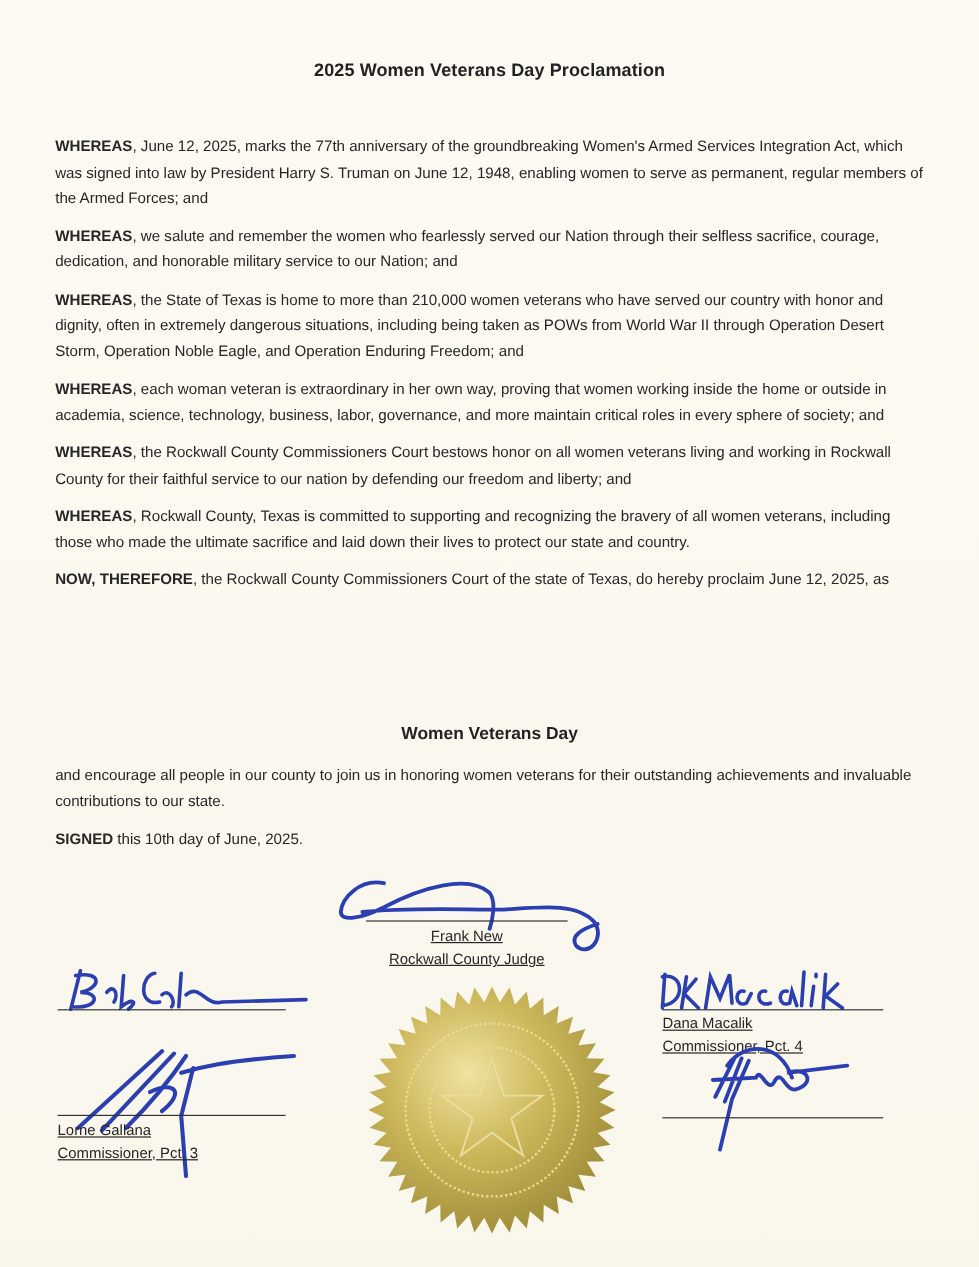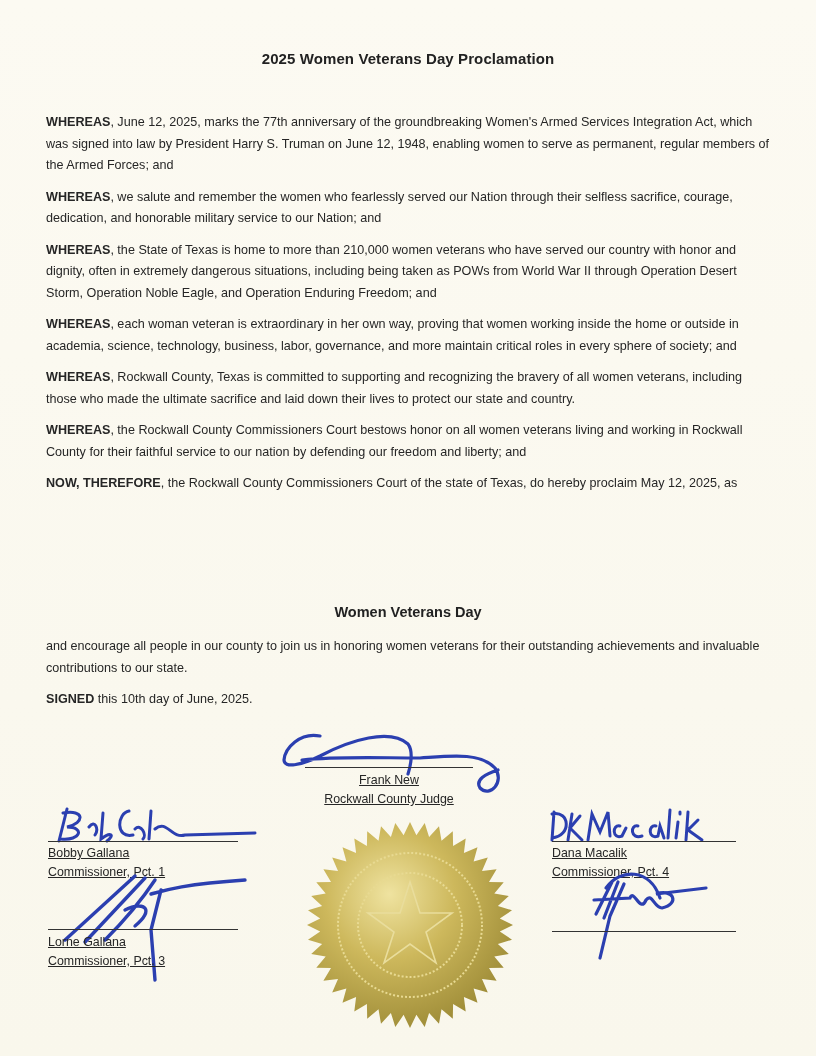--- a/index.html
+++ b/index.html
@@ -36,23 +36,23 @@
 
 <div class="page">
 
   <div class="title">2025 Women Veterans Day Proclamation</div>
 
   <div class="body-text" style="top:112px">
     <p><b>WHEREAS</b><span>, June 12, 2025, marks the 77th anniversary of the groundbreaking Women's Armed Services Integration Act, which was signed into law by President Harry S. Truman on June 12, 1948, enabling women to serve as permanent, regular members of the Armed Forces; and</span></p>
     <p><b>WHEREAS</b><span>, we salute and remember the women who fearlessly served our Nation through their selfless sacrifice, courage, dedication, and honorable military service to our Nation; and</span></p>
     <p><b>WHEREAS</b><span>, the State of Texas is home to more than 210,000 women veterans who have served our country with honor and dignity, often in extremely dangerous situations, including being taken as POWs from World War II through Operation Desert Storm, Operation Noble Eagle, and Operation Enduring Freedom; and</span></p>
     <p><b>WHEREAS</b><span>, each woman veteran is extraordinary in her own way, proving that women working inside the home or outside in academia, science, technology, business, labor, governance, and more maintain critical roles in every sphere of society; and</span></p>
+    <p><b>WHEREAS</b><span>, the Rockwall County Commissioners Court bestows honor on all women veterans living and working in Rockwall County for their faithful service to our nation by defending our freedom and liberty; and</span></p>
     <p><b>WHEREAS</b><span>, Rockwall County, Texas is committed to supporting and recognizing the bravery of all women veterans, including those who made the ultimate sacrifice and laid down their lives to protect our state and country.</span></p>
-    <p><b>WHEREAS</b><span>, the Rockwall County Commissioners Court bestows honor on all women veterans living and working in Rockwall County for their faithful service to our nation by defending our freedom and liberty; and</span></p>
-    <p><b>NOW, THEREFORE</b><span>, the Rockwall County Commissioners Court of the state of Texas, do hereby proclaim May 12, 2025, as</span></p>
+    <p><b>NOW, THEREFORE</b><span>, the Rockwall County Commissioners Court of the state of Texas, do hereby proclaim June 12, 2025, as</span></p>
   </div>
 
   <div class="subhead">Women Veterans Day</div>
 
   <div class="body-text closing">
     <p>and encourage all people in our county to join us in honoring women veterans for their outstanding achievements and invaluable contributions to our state.</p>
     <p><b>SIGNED</b><span> this 10th day of June, 2025.</span></p>
   </div>
 
   <svg class="sig-svg" style="left:280px;top:728px" width="240" height="70" viewBox="0 0 240 70">
@@ -61,24 +61,20 @@
   <div class="sig-line" style="left:305px;top:767px;width:168px"></div>
   <div class="sig-block" style="left:305px;top:771px;width:168px;text-align:center">
     <div>Frank New</div>
     <div>Rockwall County Judge</div>
   </div>
 
   <svg class="sig-svg" style="left:55px;top:805px" width="200" height="40" viewBox="0 0 200 40">
     <path d="M12 4 L4 36 M8 8 C30 4,30 18,12 22 C30 22,26 36,6 34 M34 22 C40 14,44 24,40 30 M48 8 L46 34 C56 26,60 30,52 36 M74 6 C62 8,60 34,78 30 M80 24 C86 18,92 30,88 34 M96 6 L94 34 M100 24 C112 14,116 34,130 30 L200 28" fill="none" stroke="#2b3fb0" stroke-width="3" stroke-linecap="round"></path>
   </svg>
   <div class="sig-line" style="left:48px;top:841px;width:190px"></div>
-  <div class="sig-block" style="left:48px;top:844px">
-    <div>Bobby Gallana</div>
-    <div>Commissioner, Pct. 1</div>
-  </div>
 
   <svg class="sig-svg" style="left:55px;top:870px" width="200" height="110" viewBox="0 0 200 110">
     <path d="M80 6 L10 70 M90 8 L30 72 M100 10 C80 40,60 60,50 70 M70 40 C90 30,100 40,80 56 M96 24 C110 20,130 14,190 10 M106 20 L96 60 L100 110" fill="none" stroke="#2b3fb0" stroke-width="3.4" stroke-linecap="round"></path>
   </svg>
   <div class="sig-line" style="left:48px;top:929px;width:190px"></div>
   <div class="sig-block" style="left:48px;top:933px">
     <div>Lorne Gallana</div>
     <div>Commissioner, Pct. 3</div>
   </div>
 

